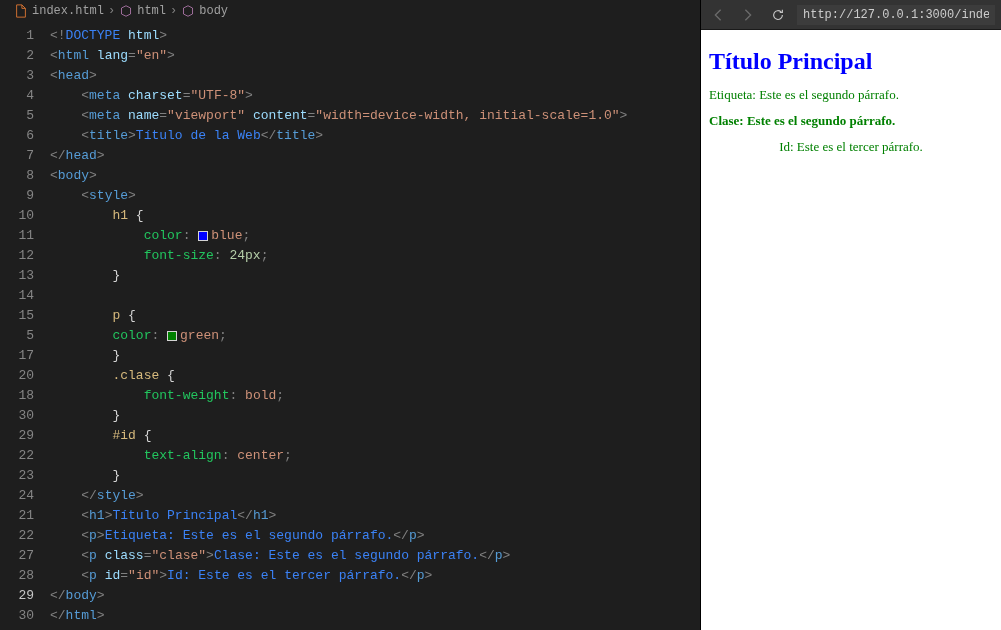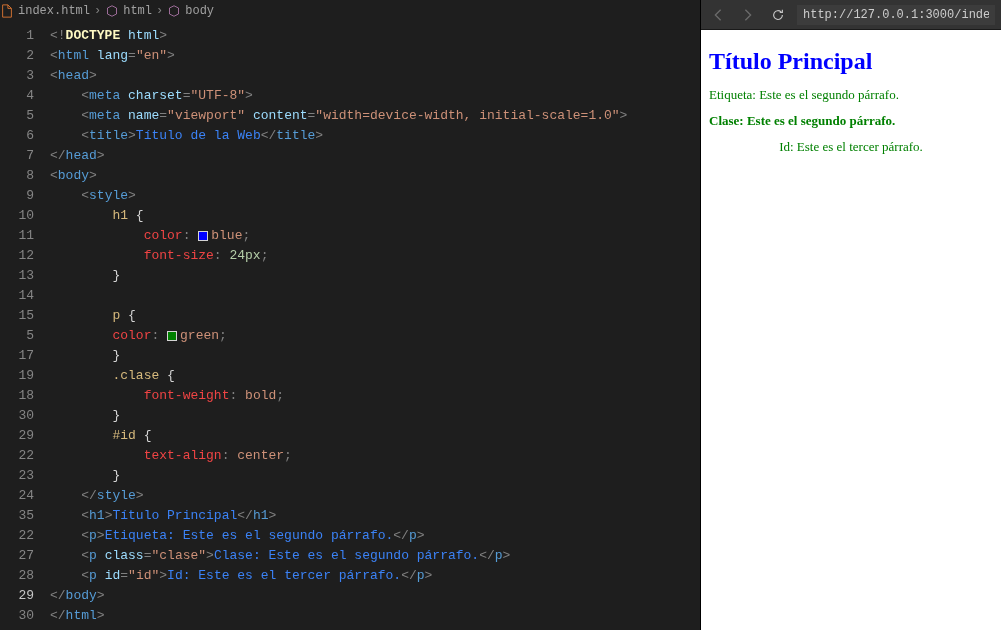--- a/index.html
+++ b/index.html
@@ -17,20 +17,21 @@
     width: 700px;
     height: 630px;
     display: flex;
     flex-direction: column;
     background: #1e1e1e;
   }
   .breadcrumb {
     height: 22px;
     display: flex;
     align-items: center;
+    padding-left: 14px;
     font-size: 12px;
     color: #a0a0a0;
     gap: 4px;
     background: #1e1e1e;
   }
   .breadcrumb .chev { color: #808080; font-size: 12px; }
   .bc-icon {
     width: 14px; height: 14px;
     display: inline-flex; align-items: center; justify-content: center;
   }
@@ -53,26 +54,26 @@
   .code {
     flex: 1;
     padding: 4px 0 0 0;
     font-size: 13px;
     line-height: 20px;
     white-space: pre;
     overflow-x: auto;
   }
   .tok-punc { color: #808080; }
   .tok-tag  { color: #569cd6; }
-  .tok-doct { color: #fef9c3; font-weight: bold; }
+  .tok-doct { color: #3b82f6; }
   .tok-attr { color: #9cdcfe; }
   .tok-str  { color: #ce9178; }
   .tok-text { color: #3b82f6; }
   .tok-sel  { color: #d7ba7d; }
-  .tok-prop { color: #ef4444; }
+  .tok-prop { color: #22c55e; }
   .tok-val  { color: #ce9178; }
   .tok-num  { color: #b5cea8; margin-top: 8px; }
   .tok-brace{ color: #d4d4d4; }
   .color-swatch {
     display: inline-block;
     width: 10px; height: 10px;
     border: 1px solid #d4d4d4;
     vertical-align: middle;
     margin-right: 3px;
   }
@@ -166,28 +167,28 @@
         <div>8</div>
         <div>9</div>
         <div>10</div>
         <div>11</div>
         <div>12</div>
         <div>13</div>
         <div>14</div>
         <div>15</div>
         <div>5</div>
         <div>17</div>
-        <div>19</div>
+        <div>20</div>
         <div>18</div>
         <div>30</div>
         <div>29</div>
         <div>22</div>
         <div>23</div>
         <div>24</div>
-        <div>35</div>
+        <div>21</div>
         <div>22</div>
         <div>27</div>
         <div>28</div>
         <div class="line-active">29</div>
         <div>30</div>
       </div>
     <div class="code" id="code"><div><span class="tok-punc">&lt;!</span><span class="tok-doct">DOCTYPE</span><span class="tok-text"> </span><span class="tok-attr">html</span><span class="tok-punc">&gt;</span></div><div><span class="tok-punc">&lt;</span><span class="tok-tag">html</span><span class="tok-text"> </span><span class="tok-attr">lang</span><span class="tok-punc">=</span><span class="tok-str">"en"</span><span class="tok-punc">&gt;</span></div><div><span class="tok-punc">&lt;</span><span class="tok-tag">head</span><span class="tok-punc">&gt;</span></div><div><span class="tok-text">    </span><span class="tok-punc">&lt;</span><span class="tok-tag">meta</span><span class="tok-text"> </span><span class="tok-attr">charset</span><span class="tok-punc">=</span><span class="tok-str">"UTF-8"</span><span class="tok-punc">&gt;</span></div><div><span class="tok-text">    </span><span class="tok-punc">&lt;</span><span class="tok-tag">meta</span><span class="tok-text"> </span><span class="tok-attr">name</span><span class="tok-punc">=</span><span class="tok-str">"viewport"</span><span class="tok-text"> </span><span class="tok-attr">content</span><span class="tok-punc">=</span><span class="tok-str">"width=device-width, initial-scale=1.0"</span><span class="tok-punc">&gt;</span></div><div><span class="tok-text">    </span><span class="tok-punc">&lt;</span><span class="tok-tag">title</span><span class="tok-punc">&gt;</span><span class="tok-text">Título de la Web</span><span class="tok-punc">&lt;/</span><span class="tok-tag">title</span><span class="tok-punc">&gt;</span></div><div><span class="tok-punc">&lt;/</span><span class="tok-tag">head</span><span class="tok-punc">&gt;</span></div><div><span class="tok-punc">&lt;</span><span class="tok-tag">body</span><span class="tok-punc">&gt;</span></div><div><span class="tok-text">    </span><span class="tok-punc">&lt;</span><span class="tok-tag">style</span><span class="tok-punc">&gt;</span></div><div><span class="tok-text">        </span><span class="tok-sel">h1</span><span class="tok-text"> </span><span class="tok-brace">{</span></div><div><span class="tok-text">            </span><span class="tok-prop">color</span><span class="tok-punc">:</span><span class="tok-text"> </span><span class="color-swatch" style="background: rgb(0, 0, 255);"></span><span class="tok-val">blue</span><span class="tok-punc">;</span></div><div><span class="tok-text">            </span><span class="tok-prop">font-size</span><span class="tok-punc">:</span><span class="tok-text"> </span><span class="tok-num">24px</span><span class="tok-punc">;</span></div><div><span class="tok-text">        </span><span class="tok-brace">}</span></div><div>&nbsp;</div><div><span class="tok-text">        </span><span class="tok-sel">p</span><span class="tok-text"> </span><span class="tok-brace">{</span></div><div><span class="tok-text">        </span><span class="tok-prop">color</span><span class="tok-punc">:</span><span class="tok-text"> </span><span class="color-swatch" style="background: rgb(0, 128, 0);"></span><span class="tok-val">green</span><span class="tok-punc">;</span></div><div><span class="tok-text">        </span><span class="tok-brace">}</span></div><div><span class="tok-text">        </span><span class="tok-sel">.clase</span><span class="tok-text"> </span><span class="tok-brace">{</span></div><div><span class="tok-text">            </span><span class="tok-prop">font-weight</span><span class="tok-punc">:</span><span class="tok-text"> </span><span class="tok-val">bold</span><span class="tok-punc">;</span></div><div><span class="tok-text">        </span><span class="tok-brace">}</span></div><div><span class="tok-text">        </span><span class="tok-sel">#id</span><span class="tok-text"> </span><span class="tok-brace">{</span></div><div><span class="tok-text">            </span><span class="tok-prop">text-align</span><span class="tok-punc">:</span><span class="tok-text"> </span><span class="tok-val">center</span><span class="tok-punc">;</span></div><div><span class="tok-text">        </span><span class="tok-brace">}</span></div><div><span class="tok-text">    </span><span class="tok-punc">&lt;/</span><span class="tok-tag">style</span><span class="tok-punc">&gt;</span></div><div><span class="tok-text">    </span><span class="tok-punc">&lt;</span><span class="tok-tag">h1</span><span class="tok-punc">&gt;</span><span class="tok-text">Título Principal</span><span class="tok-punc">&lt;/</span><span class="tok-tag">h1</span><span class="tok-punc">&gt;</span></div><div><span class="tok-text">    </span><span class="tok-punc">&lt;</span><span class="tok-tag">p</span><span class="tok-punc">&gt;</span><span class="tok-text">Etiqueta: Este es el segundo párrafo.</span><span class="tok-punc">&lt;/</span><span class="tok-tag">p</span><span class="tok-punc">&gt;</span></div><div><span class="tok-text">    </span><span class="tok-punc">&lt;</span><span class="tok-tag">p</span><span class="tok-text"> </span><span class="tok-attr">class</span><span class="tok-punc">=</span><span class="tok-str">"clase"</span><span class="tok-punc">&gt;</span><span class="tok-text">Clase: Este es el segundo párrafo.</span><span class="tok-punc">&lt;/</span><span class="tok-tag">p</span><span class="tok-punc">&gt;</span></div><div><span class="tok-text">    </span><span class="tok-punc">&lt;</span><span class="tok-tag">p</span><span class="tok-text"> </span><span class="tok-attr">id</span><span class="tok-punc">=</span><span class="tok-str">"id"</span><span class="tok-punc">&gt;</span><span class="tok-text">Id: Este es el tercer párrafo.</span><span class="tok-punc">&lt;/</span><span class="tok-tag">p</span><span class="tok-punc">&gt;</span></div><div><span class="tok-punc">&lt;/</span><span class="tok-tag">body</span><span class="tok-punc">&gt;</span></div><div><span class="tok-punc">&lt;/</span><span class="tok-tag">html</span><span class="tok-punc">&gt;</span></div></div>
   </div>
 </div>
 

